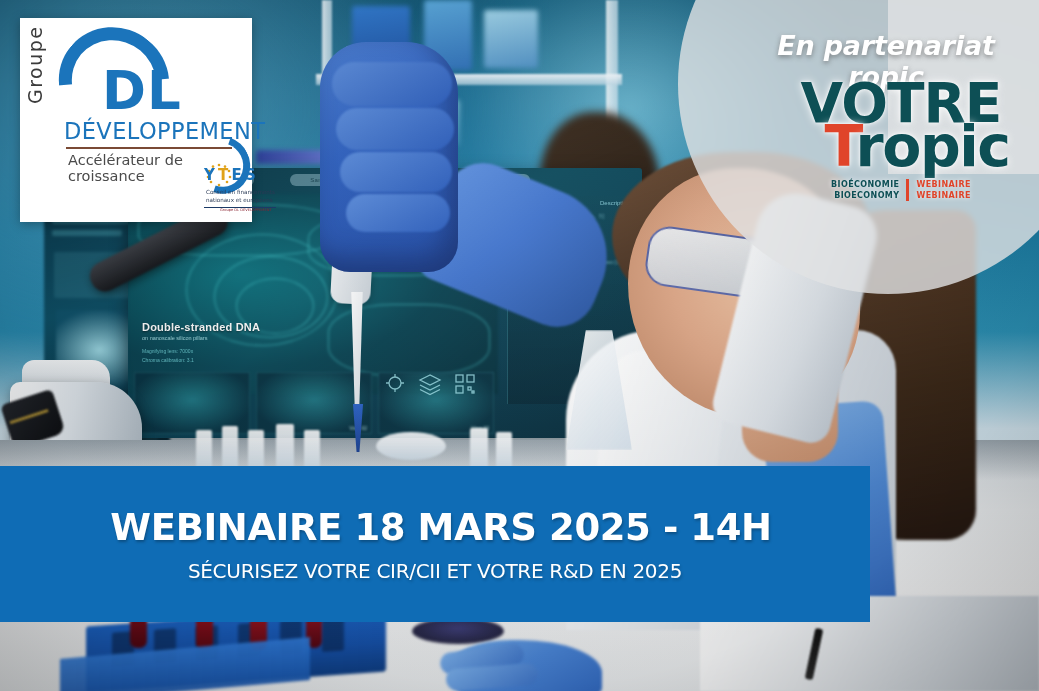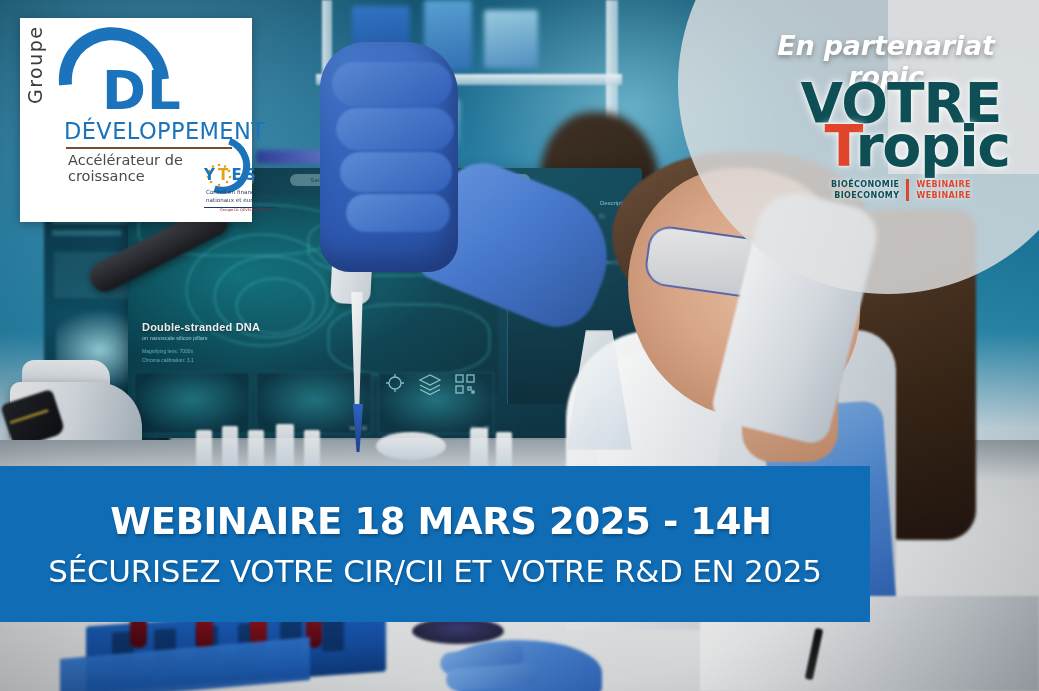--- a/index.html
+++ b/index.html
@@ -666,21 +666,21 @@
     font-size: 37px;
     font-weight: bold;
     color: #ffffff;
     letter-spacing: -0.4px;
     text-shadow: 1px 2px 3px rgba(0,0,0,.28);
     font-family: "DejaVu Sans", sans-serif;
     white-space: nowrap;
     margin-left: 12px;
   }
   .banner-sub {
-    font-size: 31px;
+    font-size: 20px;
     color: #ffffff;
     letter-spacing: -0.3px;
     text-shadow: 1px 2px 3px rgba(0,0,0,.22);
     font-family: "DejaVu Sans", sans-serif;
     white-space: nowrap;
   }
 </style>
 </head>
 <body>
 

